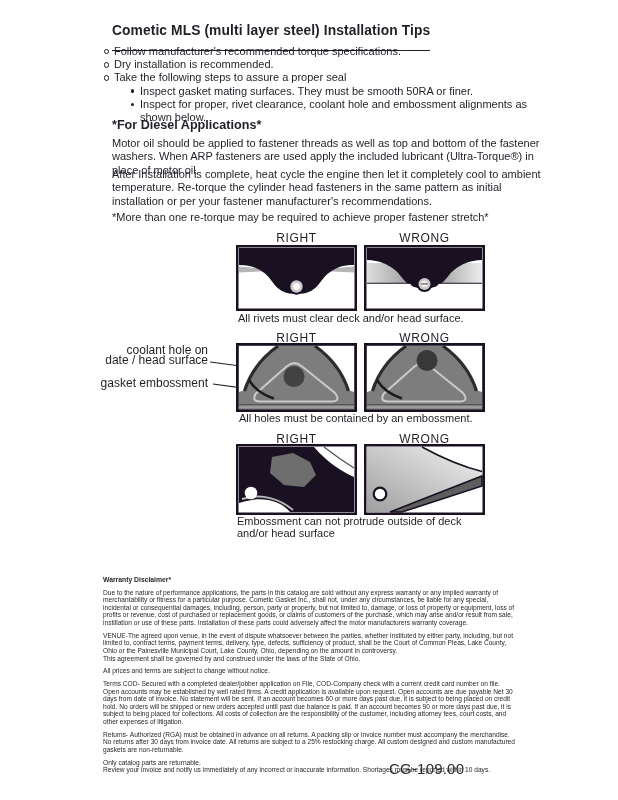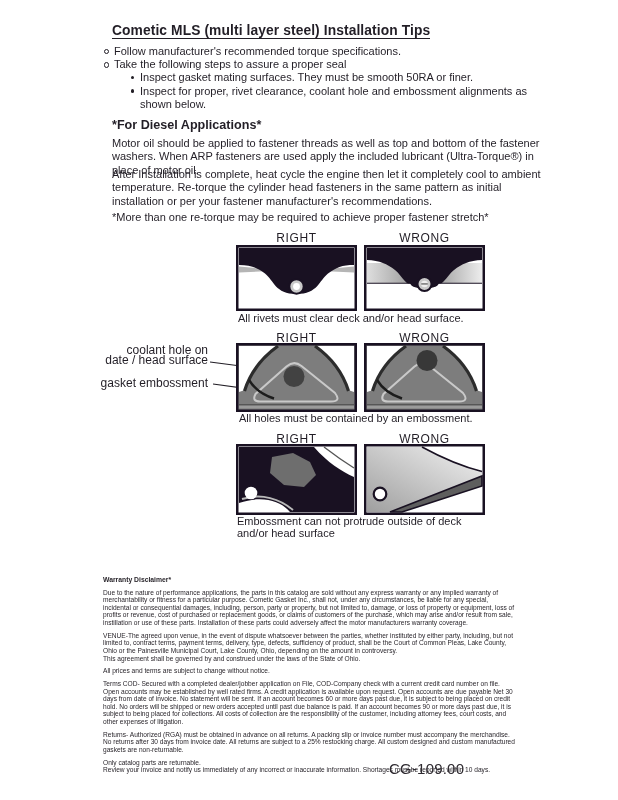--- a/index.html
+++ b/index.html
@@ -4,21 +4,21 @@
 <style>
   html,body{margin:0;padding:0;background:#fff;}
   .page{
     position:relative;width:618px;height:800px;background:#ffffff;overflow:hidden;
     font-family:"Liberation Sans",sans-serif;color:#221e26;
   }
   .abs{position:absolute;}
   
   .title{
     top:23px;left:112px;font-size:13.8px;font-weight:bold;letter-spacing:.1px;
-    border-bottom:1.6px solid #221e26;padding-bottom:0;
+    border-bottom:1.6px solid #221e26;padding-bottom:12px;
   }
   
   .tips{top:45px;left:104px;width:446px;font-size:11px;line-height:13.2px;}
   .b{position:relative;padding-left:10px;}
   .b::before{
     content:"";position:absolute;left:0;top:4px;width:3.4px;height:3.4px;
     border:1px solid #221e26;border-radius:50%;background:#fff;
   }
   .sb{position:relative;margin-left:27px;padding-left:9px;}
   .sb::before{
@@ -45,20 +45,21 @@
 </style>
 </head>
 <body>
 
 <div class="page">
 
   <div class="abs title">Cometic MLS (multi layer steel) Installation Tips</div>
 
   <div class="abs tips">
     <div class="b">Follow manufacturer's recommended torque specifications.</div>
+    <div class="b">Dry installation is recommended.</div>
     <div class="b">Take the following steps to assure a proper seal</div>
     <div class="sb">Inspect gasket mating surfaces.  They must be smooth 50RA or finer.</div>
     <div class="sb">Inspect for proper, rivet clearance, coolant hole and embossment alignments as shown below.</div>
   </div>
 
   <div class="abs diesel-h">*For Diesel Applications*</div>
   <div class="abs para p1">Motor oil should be applied to fastener threads as well as top and bottom of the fastener washers. When ARP fasteners are used apply the included lubricant (Ultra-Torque®) in place of motor oil.</div>
   <div class="abs para p2">After Installation is complete, heat cycle the engine then let it completely cool to ambient temperature. Re-torque the cylinder head fasteners in the same pattern as initial installation or per your fastener manufacturer's recommendations.</div>
   <div class="abs para p3">*More than one re-torque may be required to achieve proper fastener stretch*</div>
 

